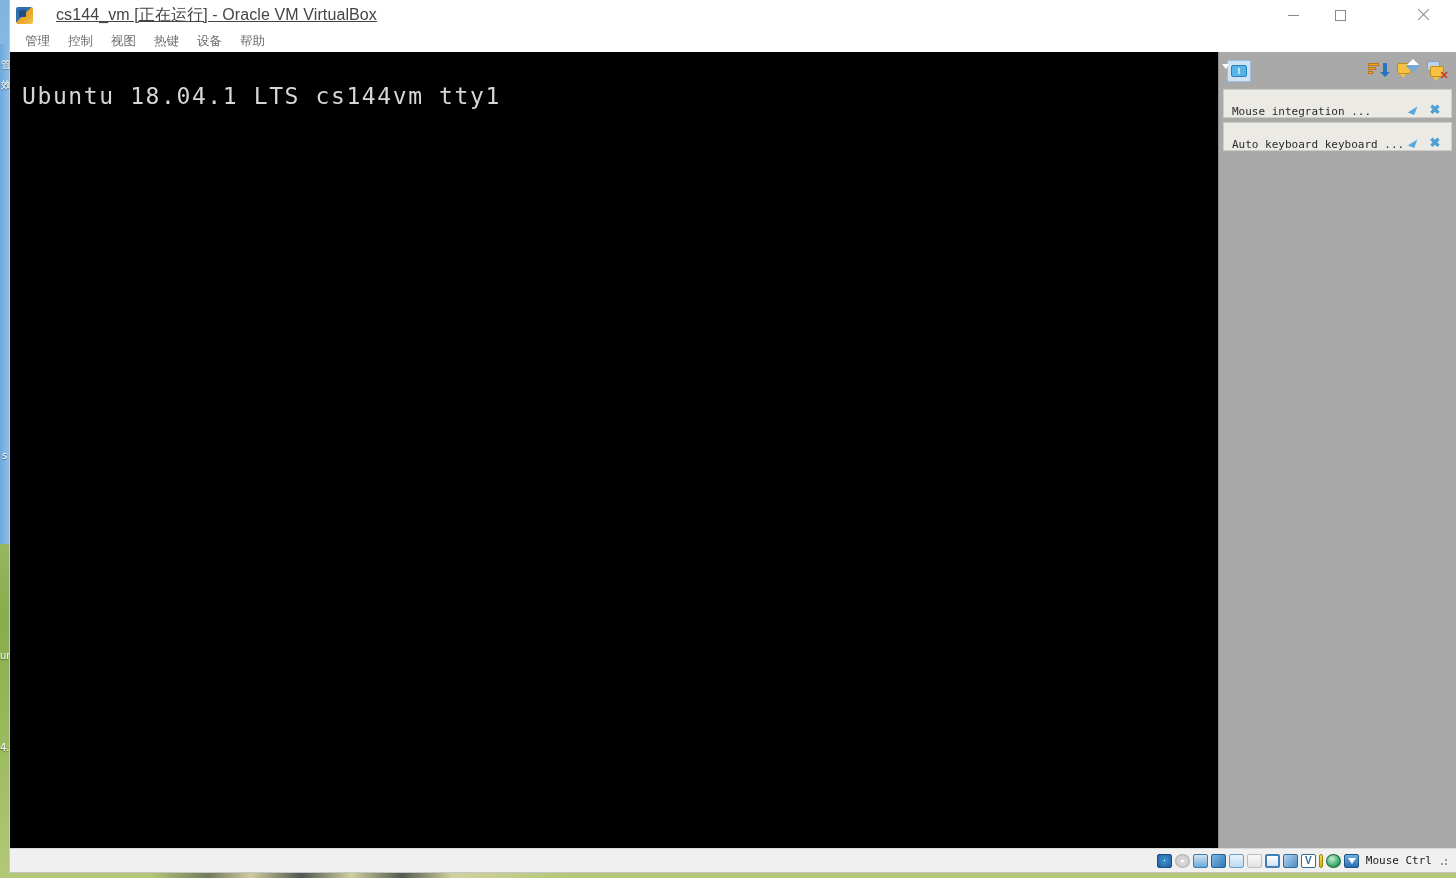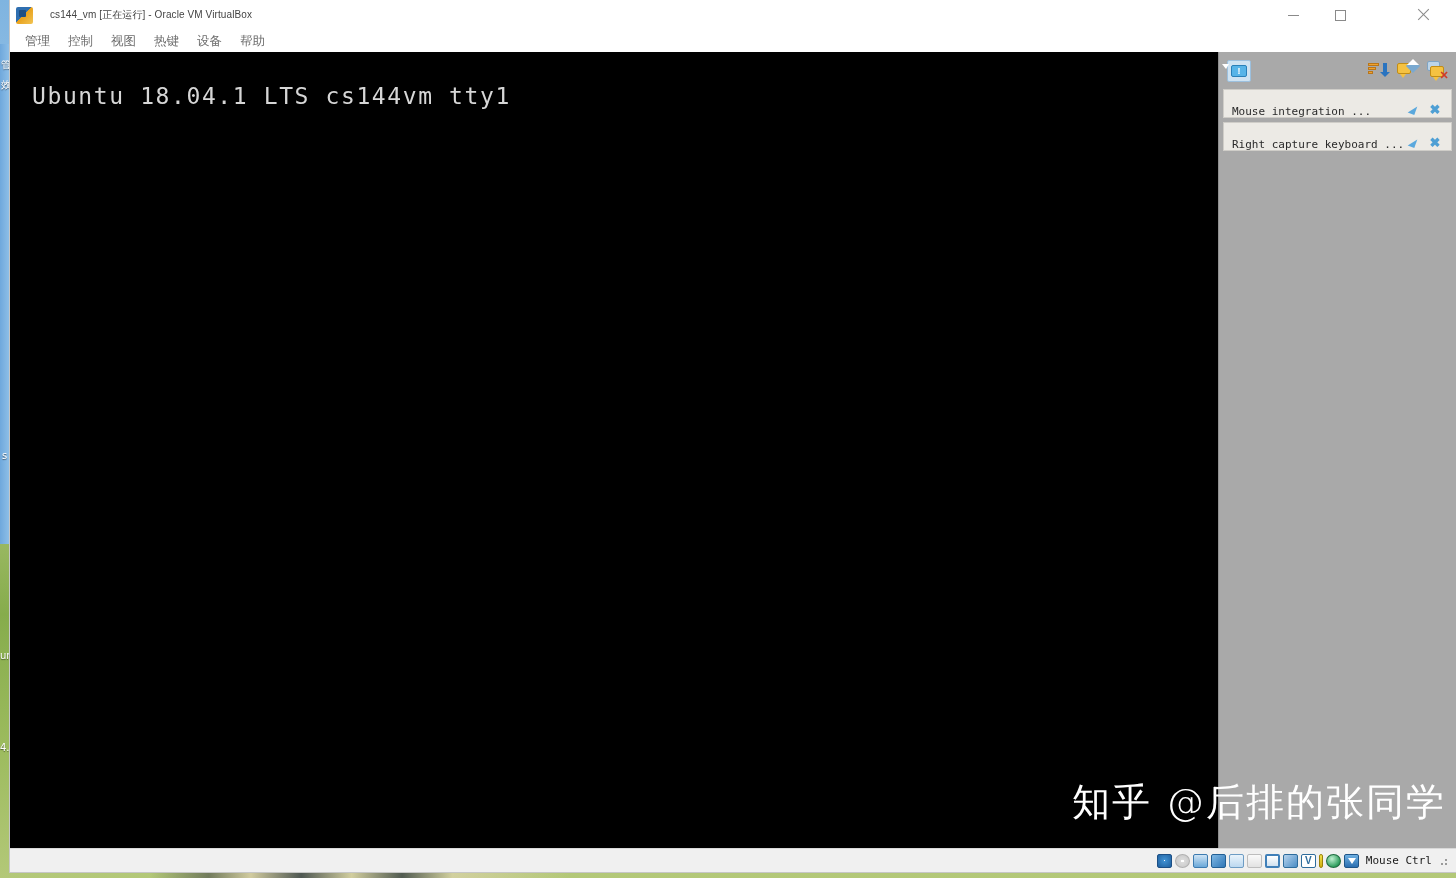--- a/index.html
+++ b/index.html
@@ -66,23 +66,24 @@
     position: relative; width: 17px; height: 17px; margin-left: 6px;
     background: linear-gradient(135deg, #2f6fb0 0%, #2f6fb0 46%, #e8a11c 47%, #f2c453 100%);
     border-radius: 2px;
     flex: 0 0 auto;
   }
   #vb-icon::after {
     content: ""; position: absolute; left: 3px; top: 3px; width: 7px; height: 7px;
     background: #1e4f84; border-radius: 1px;
   }
   #title-text {
-    margin-left: 17px;
-    font-size: 10px; color: #444; letter-spacing: .1px;
+    margin-left: 23px;
+    font-size: 16px; color: #444; letter-spacing: .1px;
     white-space: nowrap;
+    text-decoration: underline;
   }
   .wbtn {
     position: absolute; top: 0; width: 46px; height: 30px;
     display: flex; align-items: center; justify-content: center;
     color: #7a7a7a;
   }
   #btn-min { right: 140px; }
   #btn-max { right: 93px; }
   #btn-close { right: 10px; }
   .glyph-min { width: 11px; height: 1px; background: #8a8a8a; }
@@ -111,21 +112,21 @@
 
   
   #vm-body {
     position: relative;
     width: 100%;
     height: 796px;
     background: #000000;
     overflow: hidden;
   }
   #terminal {
-    position: absolute; left: 16px; top: 0; width: 1208px; height: 100%;
+    position: absolute; left: 6px; top: 0; width: 1208px; height: 100%;
     background: #000;
     padding: 28px 0 0 0;
   }
   .term-line {
     font-family: "DejaVu Sans Mono", monospace;
     font-size: 23px;
     line-height: 32px;
     letter-spacing: 1.6px;
     color: #d6d6d6;
     padding-left: 6px;
@@ -381,31 +382,30 @@
         <div class="notif-text">Mouse integration ...</div>
         <div class="notif-act">
             <div class="ic-cursor"></div>
           </div>
         <div class="notif-act">
             <div class="ic-close-blue">✖</div>
           </div>
       </div>
 
       <div class="notif-item">
-        <div class="notif-text">Right capture keyboard ...</div>
+        <div class="notif-text">Auto keyboard keyboard ...</div>
         <div class="notif-act">
             <div class="ic-cursor"></div>
           </div>
         <div class="notif-act">
             <div class="ic-close-blue">✖</div>
           </div>
       </div>
     </div>
 
-    <div id="watermark">知乎 @后排的张同学</div>
   </div>
 
   <div id="statusbar">
     <div class="sb-icon sb-hdd"></div>
     <div class="sb-icon sb-cd"></div>
     <div class="sb-icon sb-fdd"></div>
     <div class="sb-icon sb-net"></div>
     <div class="sb-icon sb-usb"></div>
     <div class="sb-icon sb-share"></div>
     <div class="sb-icon sb-disp"></div>

